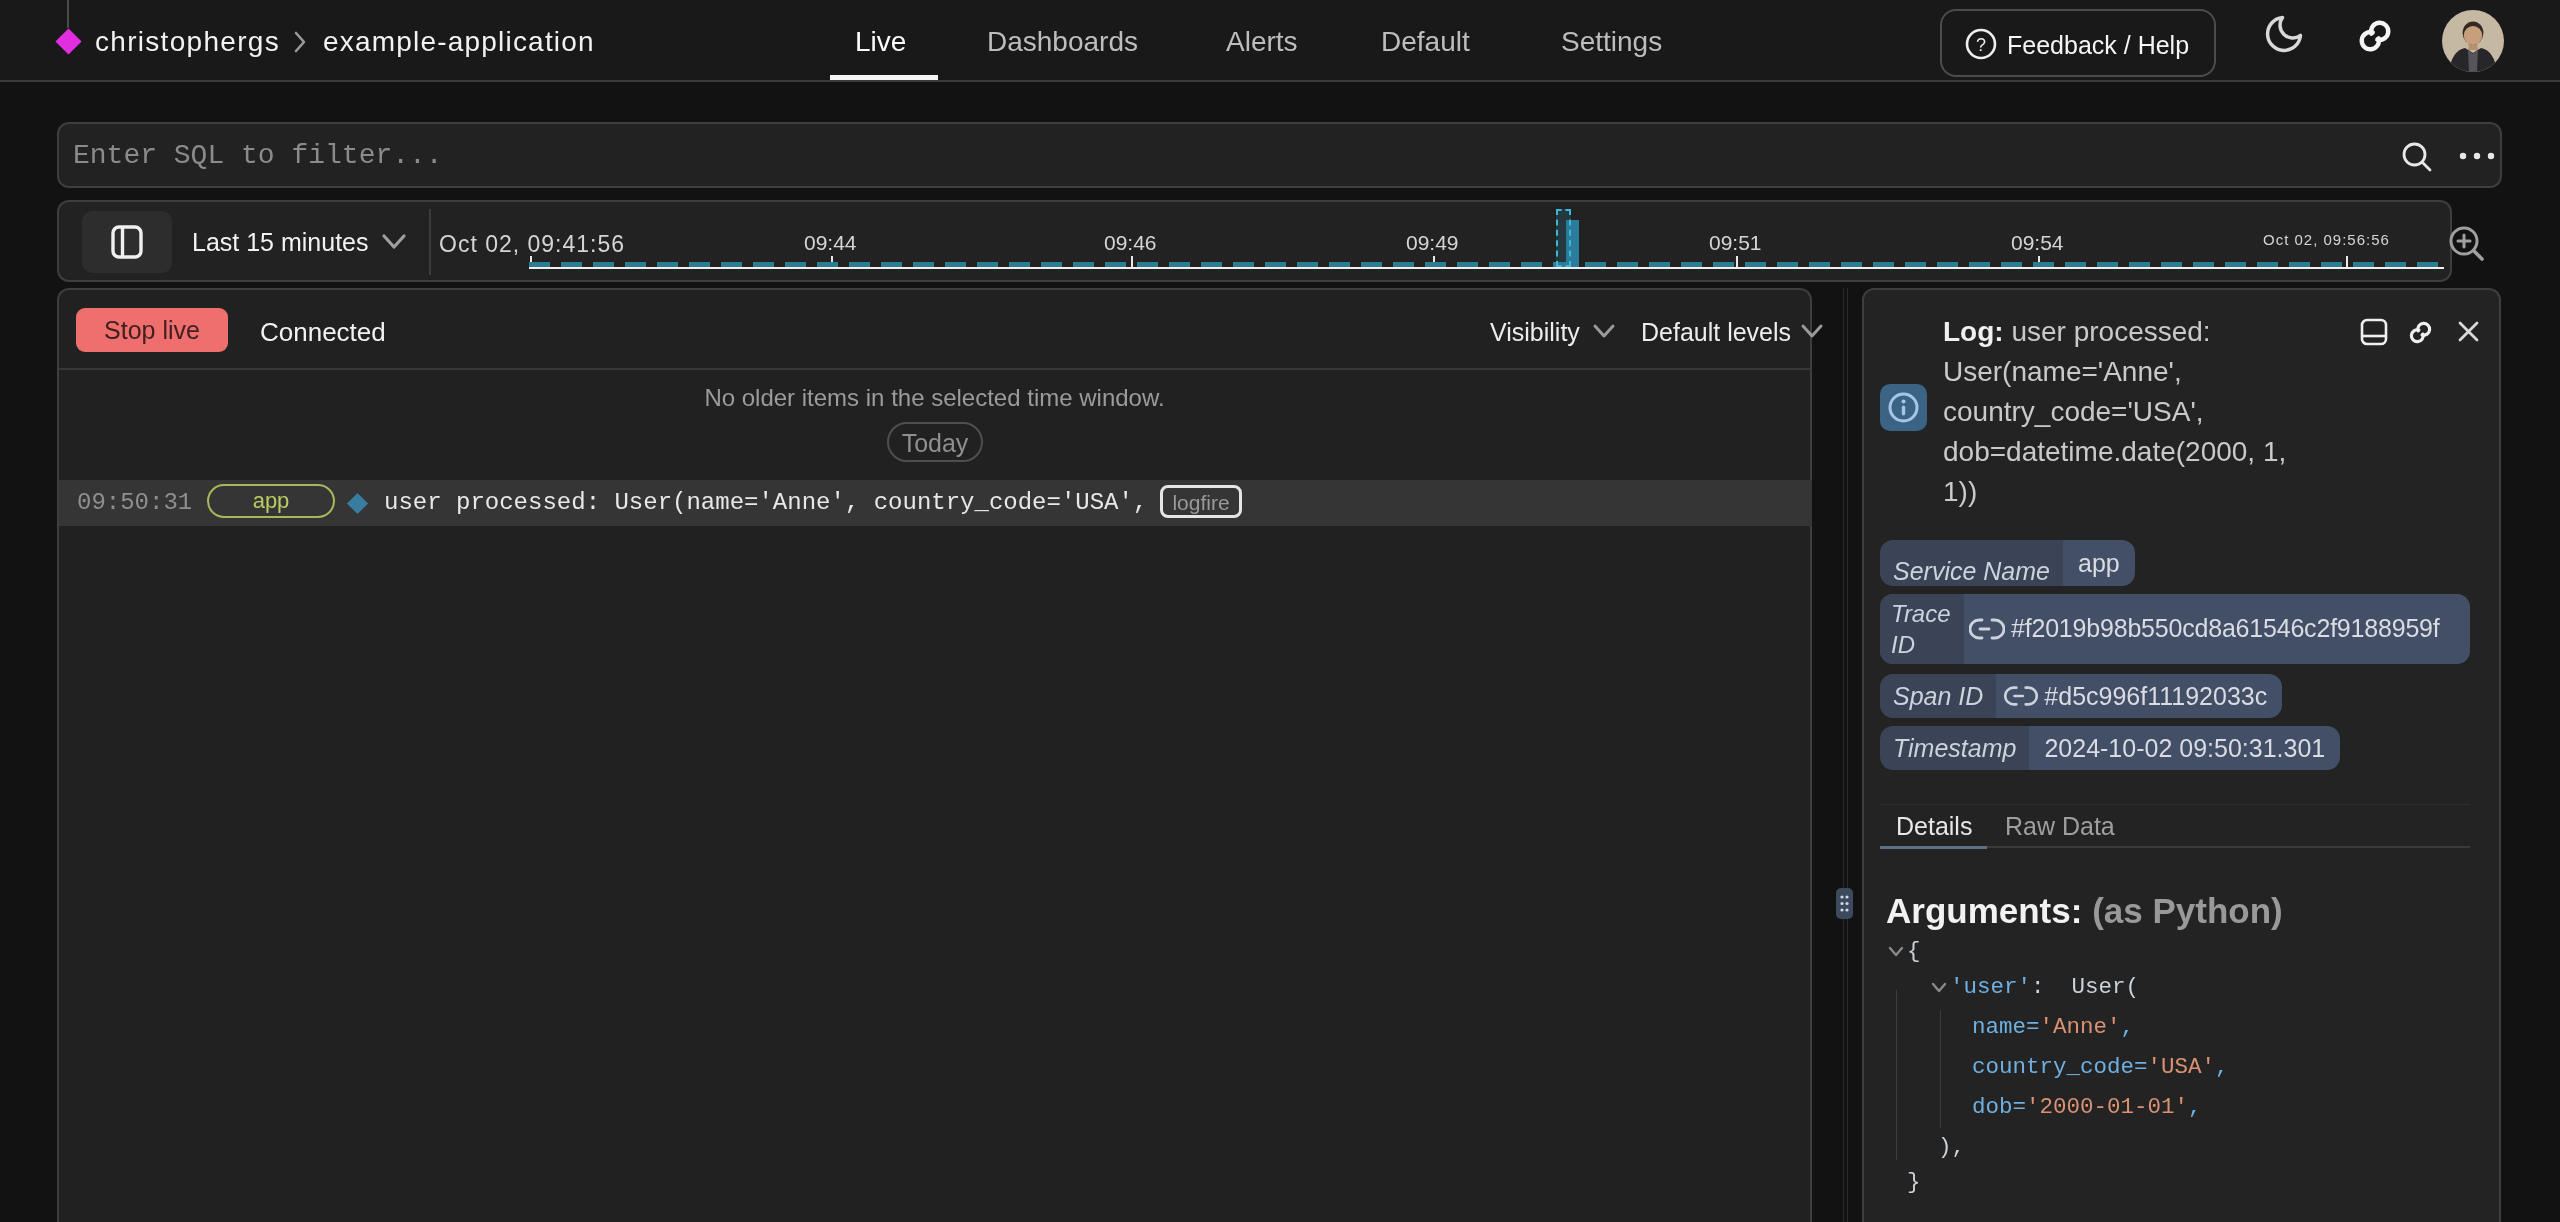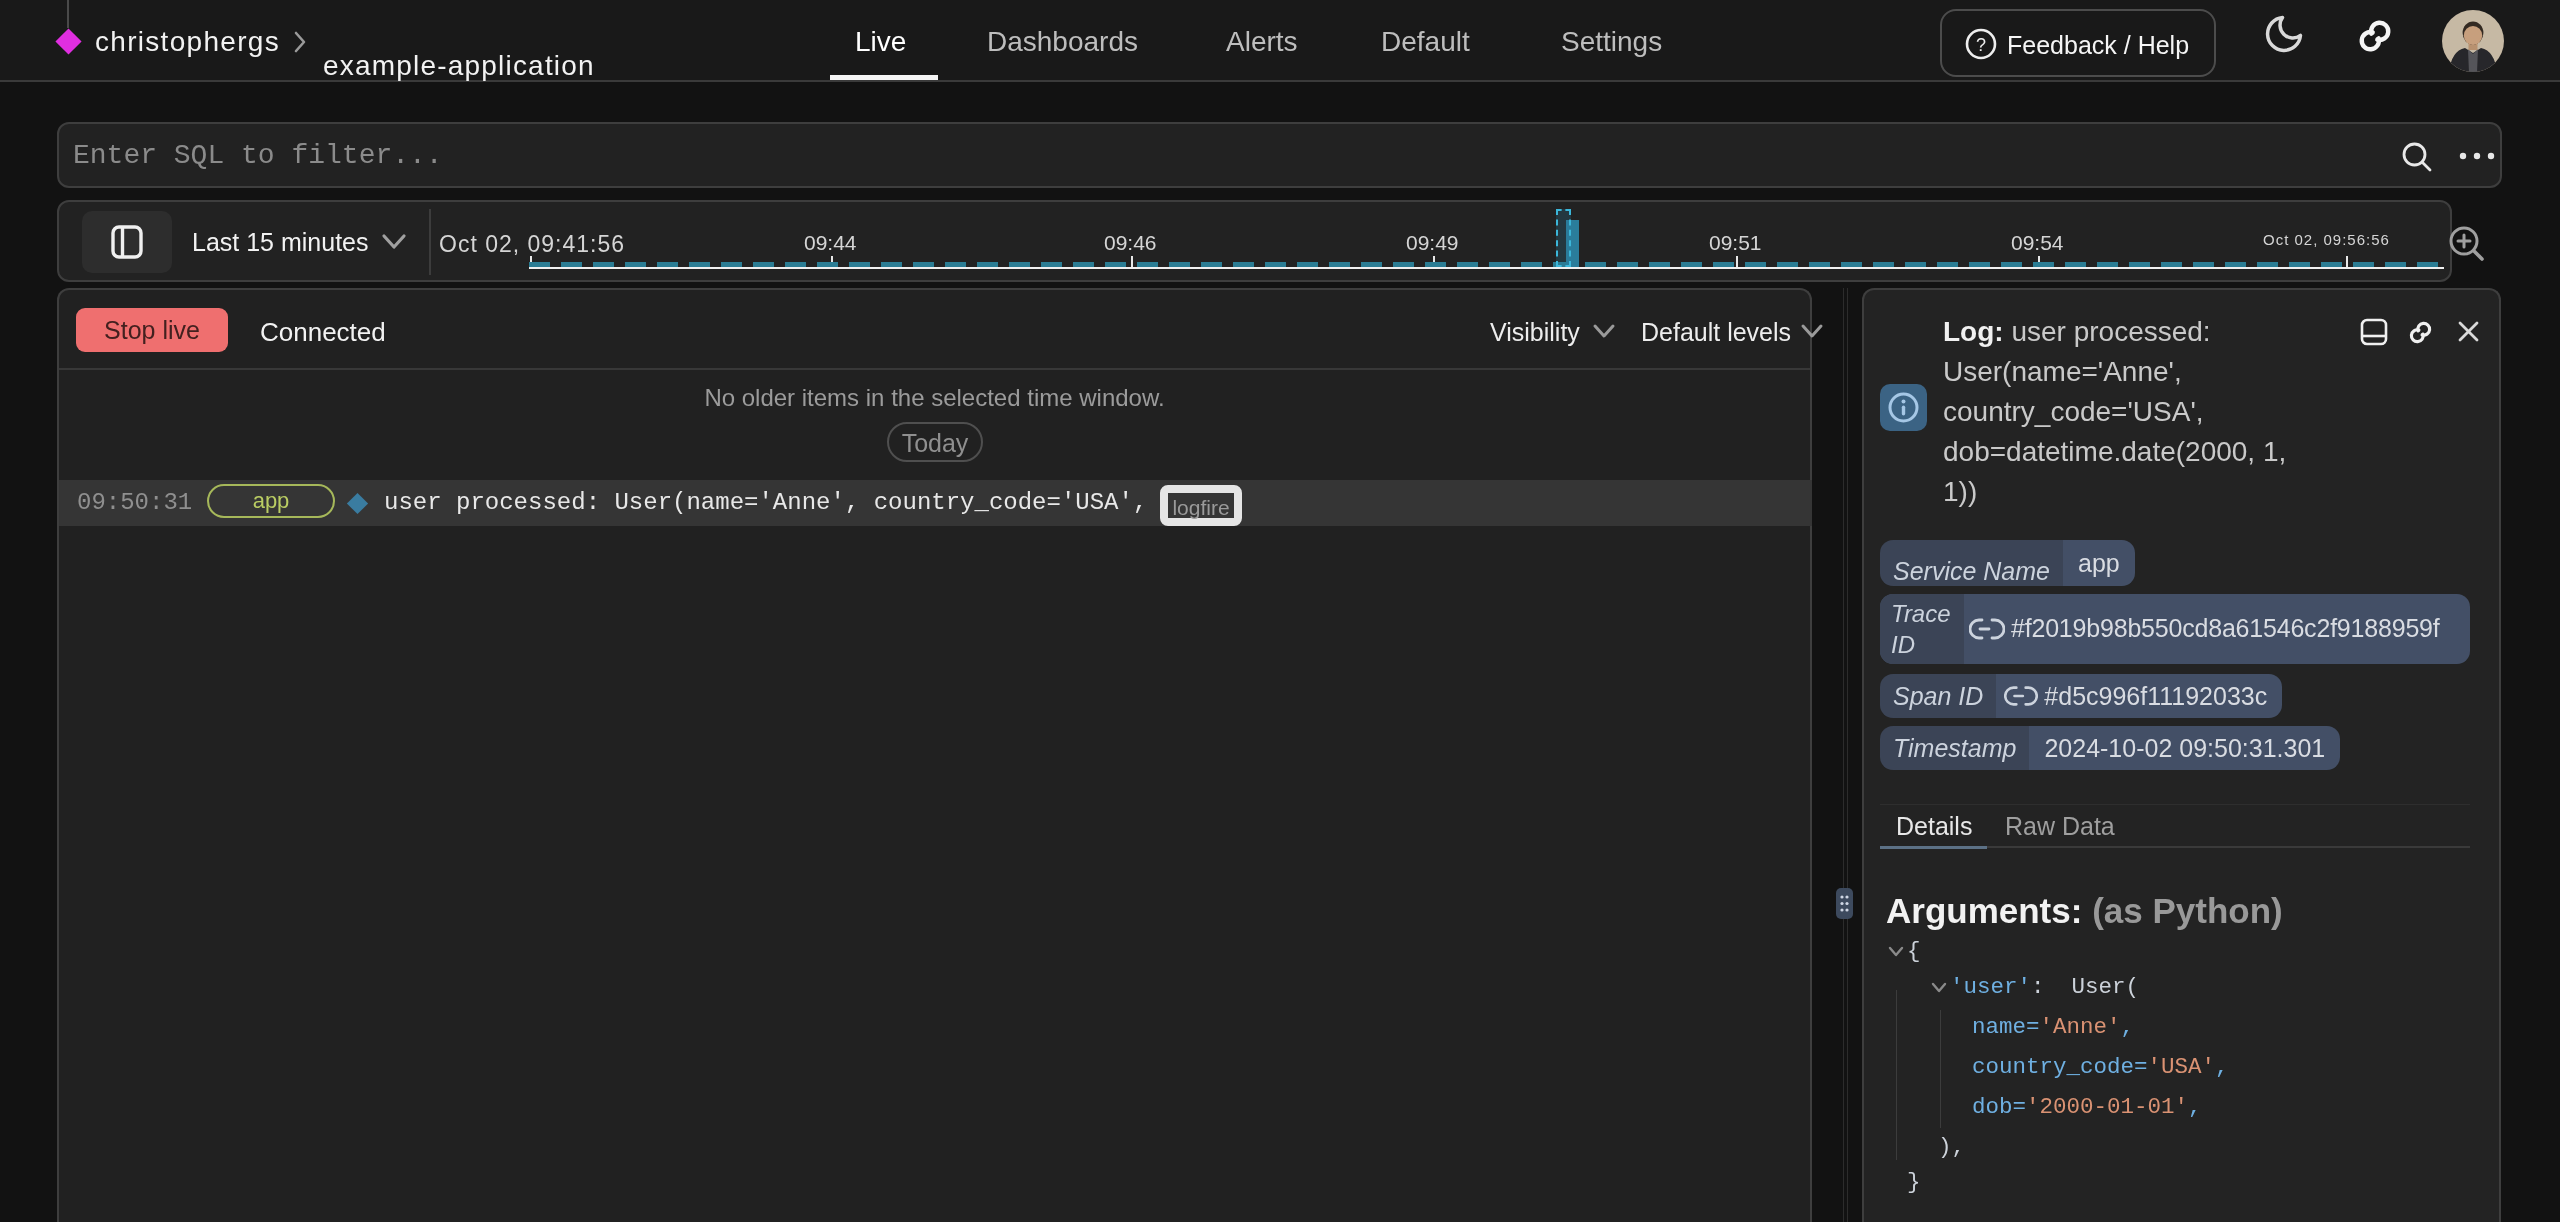--- a/index.html
+++ b/index.html
@@ -13,21 +13,21 @@
 </head>
 <body>
 
 <div class="abs" style="left:0;top:0;width:2560px;height:82px;background:#191919;border-bottom:2px solid #3a3a3a;">
   <div class="abs" style="left:67px;top:0;width:2px;height:28px;background:#4a4a4a;"></div>
   <div class="abs" style="left:56px;top:29px;width:25px;height:25px;background:#e02ee0;transform:rotate(45deg) scale(0.74);"></div>
   <div class="abs" style="left:95px;top:26px;font-size:28px;color:#f2f2f2;letter-spacing:1.3px;">christophergs</div>
   <svg class="abs" style="left:292px;top:30px;" width="16" height="24" viewBox="0 0 16 24">
       <polyline points="4,3 12,12 4,21" fill="none" stroke="#9a9a9a" stroke-width="2.6" stroke-linecap="round" stroke-linejoin="round"></polyline>
     </svg>
-  <div class="abs" style="left:323px;top:26px;font-size:28px;color:#f2f2f2;letter-spacing:1.2px;margin-top:24px;">example-application</div>
+  <div class="abs" style="left:323px;top:26px;font-size:28px;color:#f2f2f2;letter-spacing:1.2px;">example-application</div>
 
   <div class="abs" style="left:855px;top:26px;font-size:28px;color:#ffffff;">Live</div>
   <div class="abs" style="left:830px;top:75px;width:108px;height:5px;background:#f5f5f5;"></div>
   <div class="abs" style="left:987px;top:26px;font-size:28px;color:#bdbdbd;">Dashboards</div>
   <div class="abs" style="left:1226px;top:26px;font-size:28px;color:#bdbdbd;">Alerts</div>
   <div class="abs" style="left:1381px;top:26px;font-size:28px;color:#bdbdbd;">Default</div>
   <div class="abs" style="left:1561px;top:26px;font-size:28px;color:#bdbdbd;">Settings</div>
 
   <div class="abs" style="left:1940px;top:9px;width:276px;height:68px;border:2px solid #4c4c4c;border-radius:16px;">
     <svg class="abs" style="left:23px;top:17px;" width="32" height="32" viewBox="0 0 32 32">
@@ -142,21 +142,21 @@
     <span style="font-size:25px;color:#8f8f8f;line-height:38px;">Today</span>
   </div>
 
   <div class="abs" style="left:0;top:190px;width:1753px;height:46px;background:#353535;">
     <div class="abs mono" style="left:18px;top:9px;font-size:24px;color:#8f8f8f;">09:50:31</div>
     <div class="abs" style="left:148px;top:4px;width:128px;height:34px;border:2.5px solid #a6b85a;border-radius:17px;text-align:center;">
       <span style="font-size:22px;color:#b9cc63;line-height:30px;">app</span>
     </div>
     <div class="abs" style="left:291px;top:16px;width:15px;height:15px;background:#3a7ca0;transform:rotate(45deg);"></div>
     <div class="abs mono" style="left:325px;top:9px;font-size:24px;color:#e8e8e8;">user processed: User(name='Anne', country_code='USA',</div>
-    <div class="abs" style="left:1101px;top:5px;width:82px;height:41px;border:8px solid #e5e5e5;border-radius:8px;text-align:center;">
+    <div class="abs" style="left:1101px;top:5px;width:82px;height:33px;border:3px solid #e5e5e5;border-radius:8px;text-align:center;">
       <span style="font-size:21px;color:#9a9a9a;line-height:30px;">logfire</span>
     </div>
   </div>
 </div>
 
 <div class="abs" style="left:1843px;top:288px;width:1px;height:934px;background:#2c2c2c;"></div>
 <div class="abs" style="left:1847px;top:288px;width:1px;height:934px;background:#2c2c2c;"></div>
 <div class="abs" style="left:1836px;top:888px;width:17px;height:31px;background:#3d4a5e;border-radius:5px;">
   <svg width="17" height="31" viewBox="0 0 17 31">
     <g fill="#cfd6e4">

